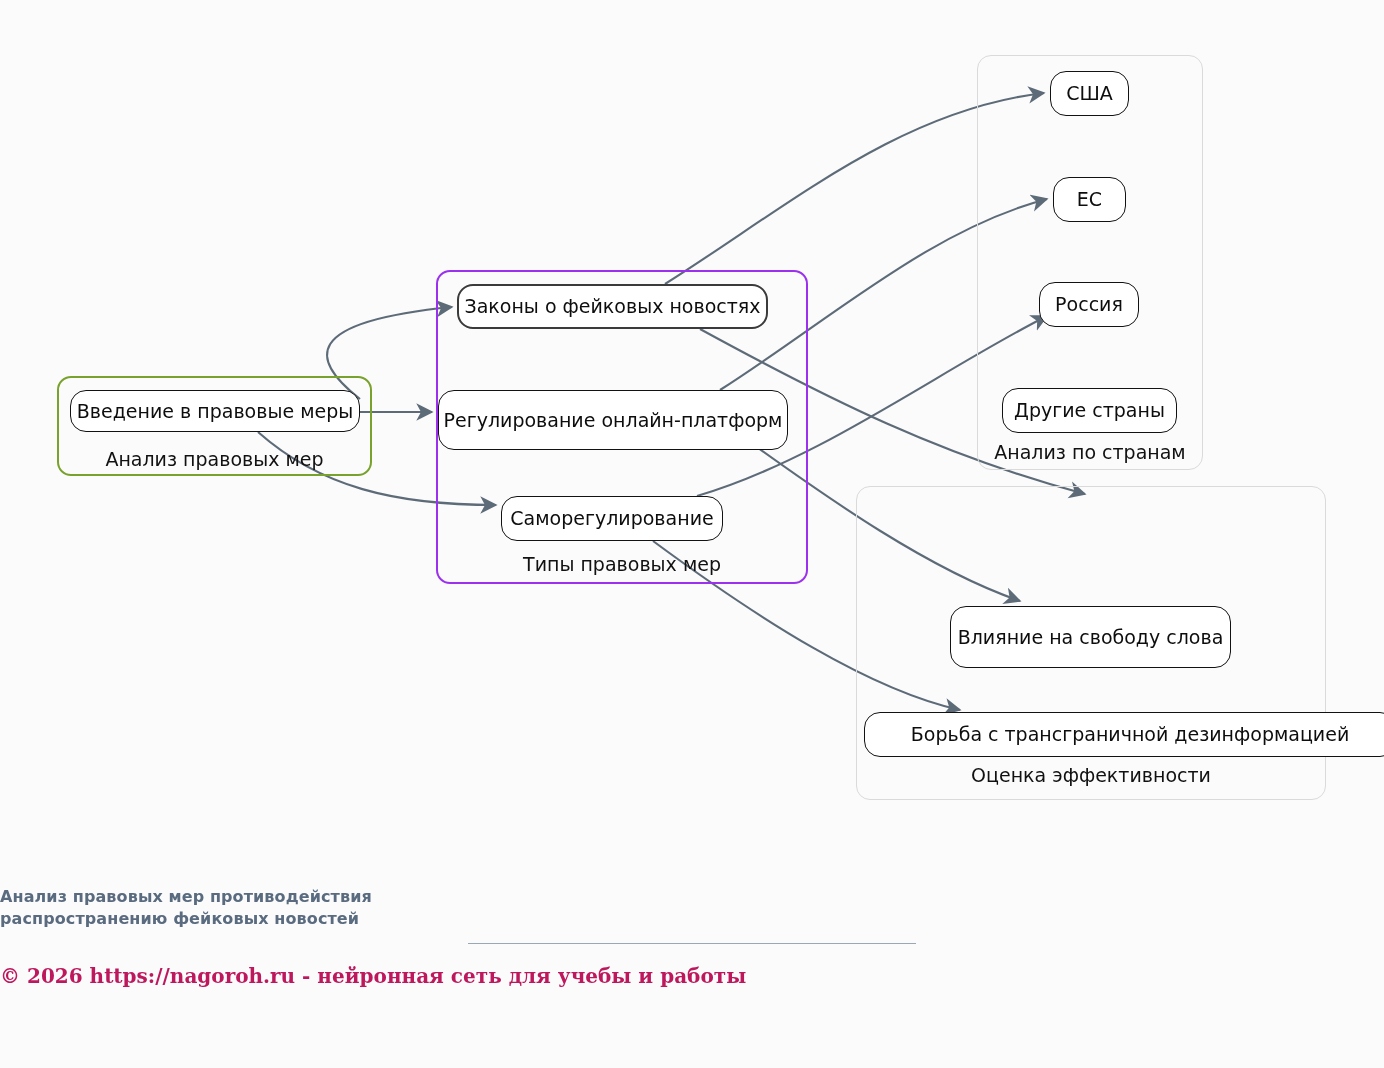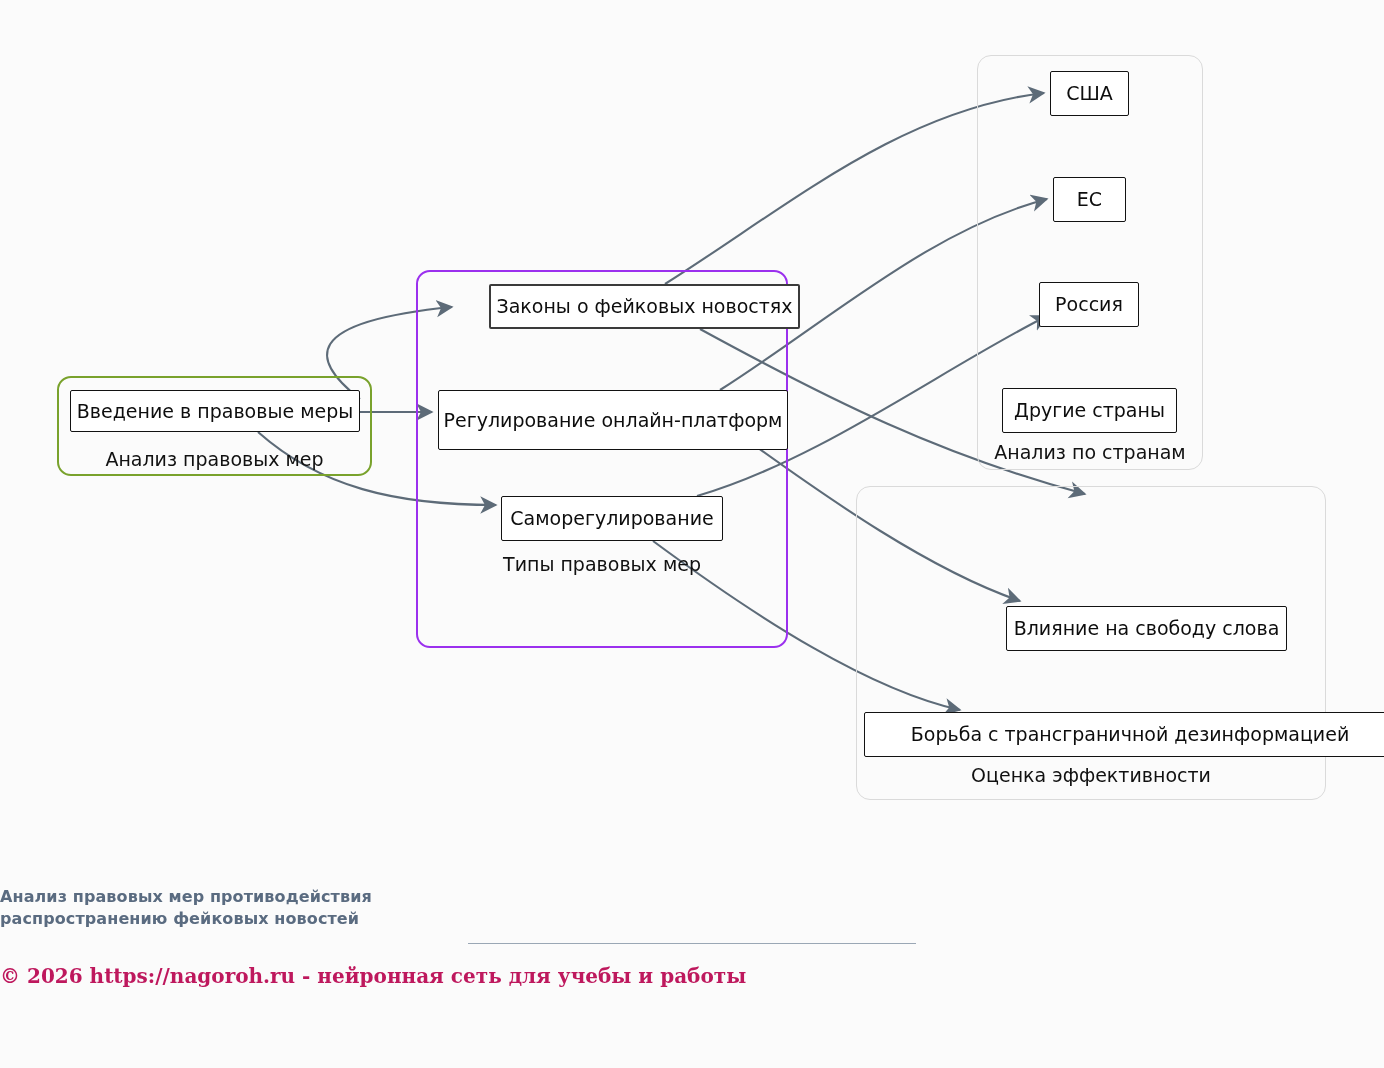--- a/index.html
+++ b/index.html
@@ -55,31 +55,30 @@
   .cluster.grey   { border: 1.6px solid #dadada; }
 
   
   .node {
     position: absolute;
     box-sizing: border-box;
     display: flex;
     align-items: center;
     justify-content: center;
     border: 1.6px solid #121212;
-    border-radius: 2px;
+    border-radius: 16px;
     background: #ffffff;
     font-size: 19px;
     line-height: 1;
     color: #0d0d0d;
     white-space: nowrap;
     padding: 0 14px;
   }
   .node.accent {
     border: 2.4px solid #3b3b3b;
-    margin-left: 32px;
   }
 
   
   #footer {
     position: absolute;
     left: 0;
     right: 0;
     top: 886px;
   }
   #footer-title {
@@ -133,21 +132,21 @@
       <path d="M 697 496 C 820 460 940 370 1047 316"></path>
 
       <path d="M 653 541 C 760 620 870 690 960 710"></path>
     </g>
   </svg>
 
   <div class="cluster green" style="left:57px;top:376px;width:315px;height:100px;">
     <div class="cluster-label" style="top:70px;">Анализ правовых мер</div>
   </div>
 
-  <div class="cluster purple" style="left:416px;top:270px;width:372px;height:378px;padding-left:42px;">
+  <div class="cluster purple" style="left:436px;top:270px;width:372px;height:314px;padding-left:42px;">
     <div class="cluster-label" style="top:281px;">Типы правовых мер</div>
   </div>
 
   <div class="cluster grey" style="left:977px;top:55px;width:226px;height:415px;">
     <div class="cluster-label" style="top:385px;">Анализ по странам</div>
   </div>
 
   <div class="cluster grey" style="left:856px;top:486px;width:470px;height:314px;">
     <div class="cluster-label" style="top:277px;">Оценка эффективности</div>
   </div>
@@ -162,21 +161,21 @@
 
   <div class="node" style="left:1050px;top:71px;width:79px;height:45px;">США</div>
 
   <div class="node" style="left:1053px;top:177px;width:73px;height:45px;">ЕС</div>
 
   <div class="node" style="left:1039px;top:282px;width:100px;height:45px;">Россия</div>
 
   <div class="node" style="left:1002px;top:388px;width:175px;height:45px;">Другие страны</div>
 
 
-  <div class="node" style="left:1006px;top:606px;width:281px;height:45px;">Влияние на свободу слова</div>
+  <div class="node" style="left:950px;top:606px;width:281px;height:62px;">Влияние на свободу слова</div>
 
   <div class="node" style="left:864px;top:712px;width:532px;height:45px;">Борьба с трансграничной дезинформацией</div>
 
   <div id="footer">
     <div id="footer-title">
       <div>Анализ правовых мер противодействия</div>
       <div>распространению фейковых новостей</div>
     </div>
     <div id="footer-rule"></div>
     <div id="footer-copy">© 2026 https://nagoroh.ru - нейронная сеть для учебы и работы</div>

